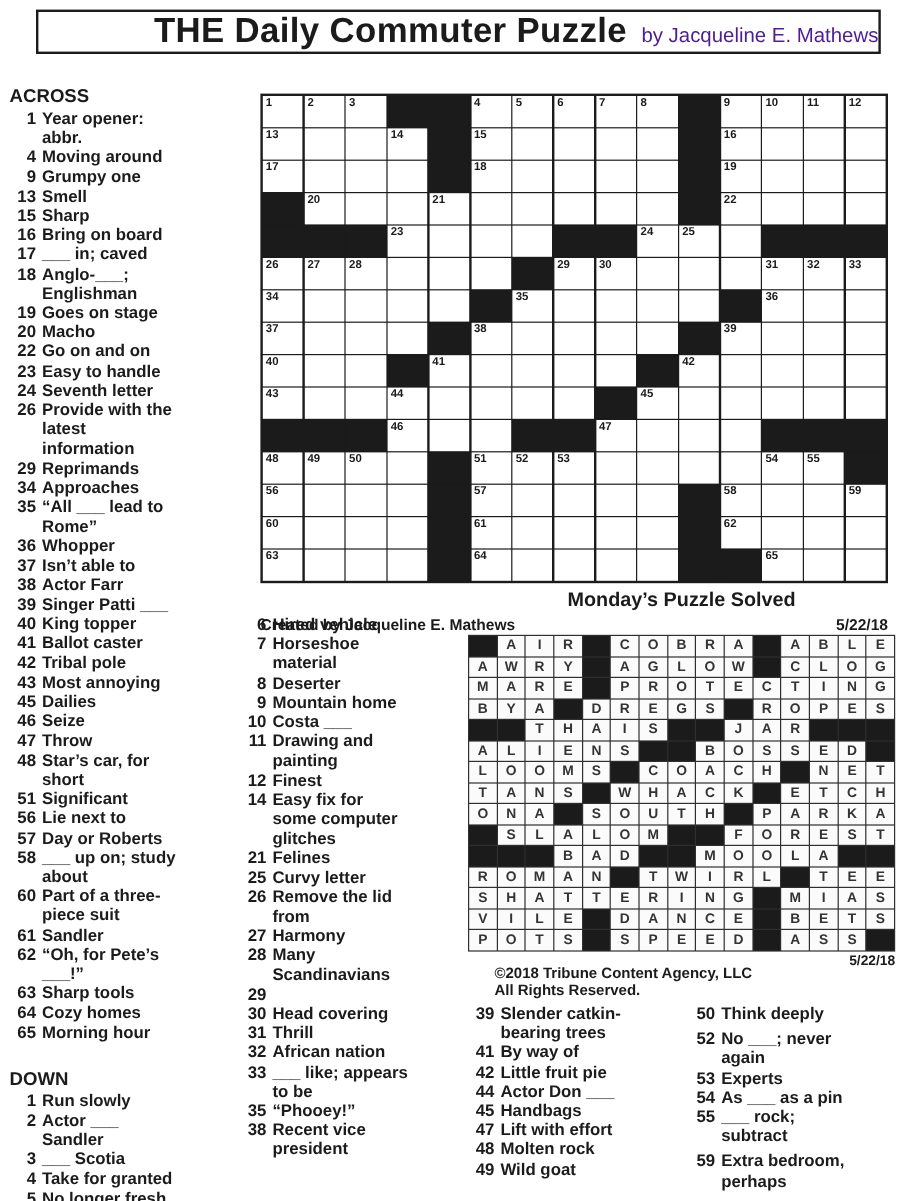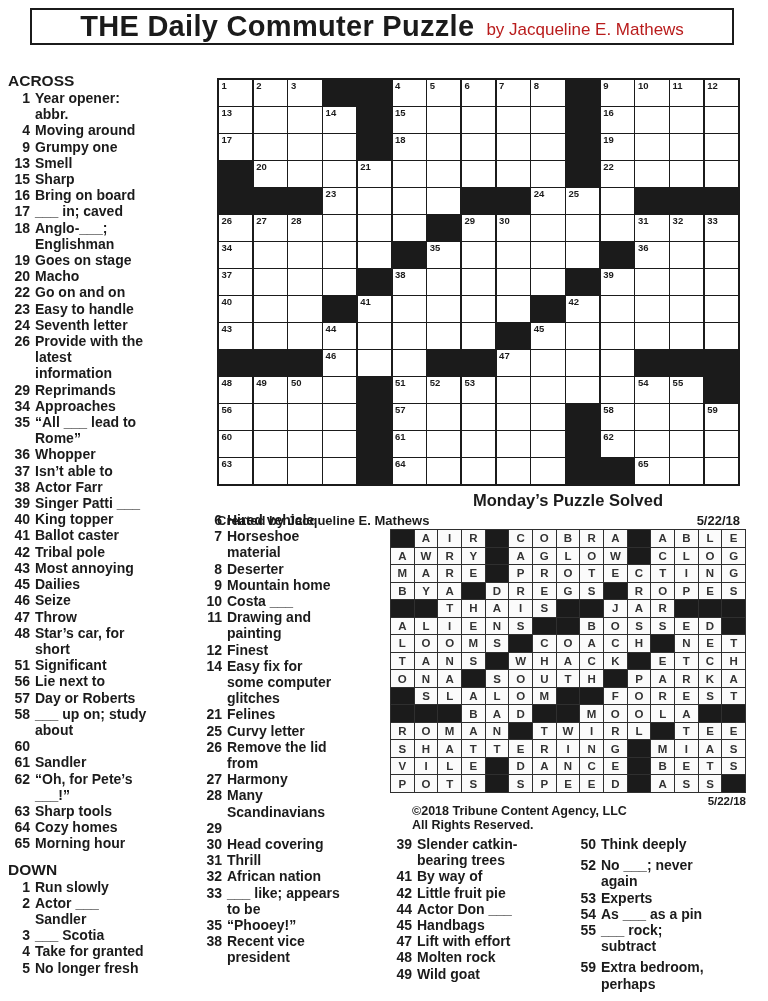--- a/index.html
+++ b/index.html
@@ -5,34 +5,34 @@
   html,body{margin:0;padding:0;}
   body{
     width:768px;height:1001px;position:relative;overflow:hidden;
     background:#ffffff;color:#1b1b1b;
     font-family:"Liberation Sans", sans-serif;
     -webkit-font-smoothing:antialiased;
   }
   .title-box{
     position:absolute;left:30px;top:8px;width:704px;height:37px;
     border:2.5px solid #1b1b1b;
-    display:flex;align-items:center;justify-content:center;gap:12px;
+    display:flex;align-items:center;justify-content:flex-end;gap:12px;
     box-sizing:border-box;
   }
   .title{font-size:29px;font-weight:bold;letter-spacing:.3px;white-space:nowrap;}
-  .byline{font-size:17px;font-weight:500;color:#b91c1c;white-space:nowrap;padding-top:6px;}
+  .byline{font-size:17px;font-weight:500;color:#4c1d95;white-space:nowrap;padding-top:6px;}
 
   .clue-col{position:absolute;}
   .col-across{left:8px;top:72px;width:196px;}
   .col-mid{left:200px;top:512px;width:188px;}
   .col-botleft{left:390px;top:836px;width:182px;}
   .col-botright{left:574px;top:836px;width:192px;}
 
   .clue-header{font-weight:bold;font-size:15.5px;text-align:left;line-height:18px;}
-  .down-header{margin-top:9px;}
+  .down-header{margin-top:23px;}
   .clue{display:flex;font-size:14px;font-weight:bold;line-height:16.2px;}
   .clue.gap{margin-top:5px;}
   .cn{width:27px;text-align:right;flex:none;padding-right:5px;box-sizing:border-box;}
   .ct{white-space:pre-line;}
 
   .main-grid{
     position:absolute;left:217px;top:78px;width:523px;height:408px;
     background:#1b1b1b;display:grid;
     grid-template-columns:repeat(15,1fr);grid-template-rows:repeat(15,1fr);
     gap:1.5px;padding:2px;box-sizing:border-box;
@@ -217,20 +217,22 @@
         <span class="cn">57</span>
         <span class="ct">Day or Roberts</span>
       </div>
       <div class="clue">
         <span class="cn">58</span>
         <span class="ct">___ up on; study
 about</span>
       </div>
       <div class="clue">
         <span class="cn">60</span>
+        <span class="ct">Part of a three-
+piece suit</span>
       </div>
       <div class="clue">
         <span class="cn">61</span>
         <span class="ct">Sandler</span>
       </div>
       <div class="clue">
         <span class="cn">62</span>
         <span class="ct">“Oh, for Pete’s
 ___!”</span>
       </div>

